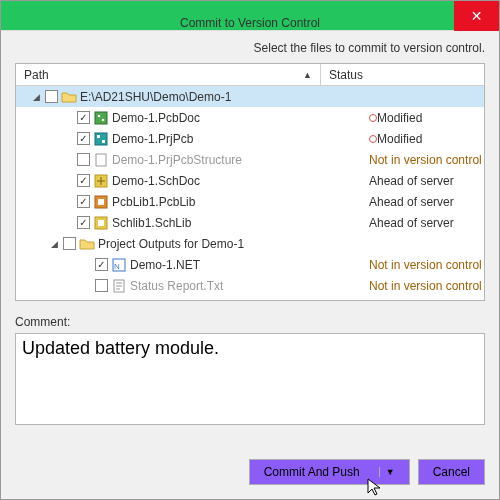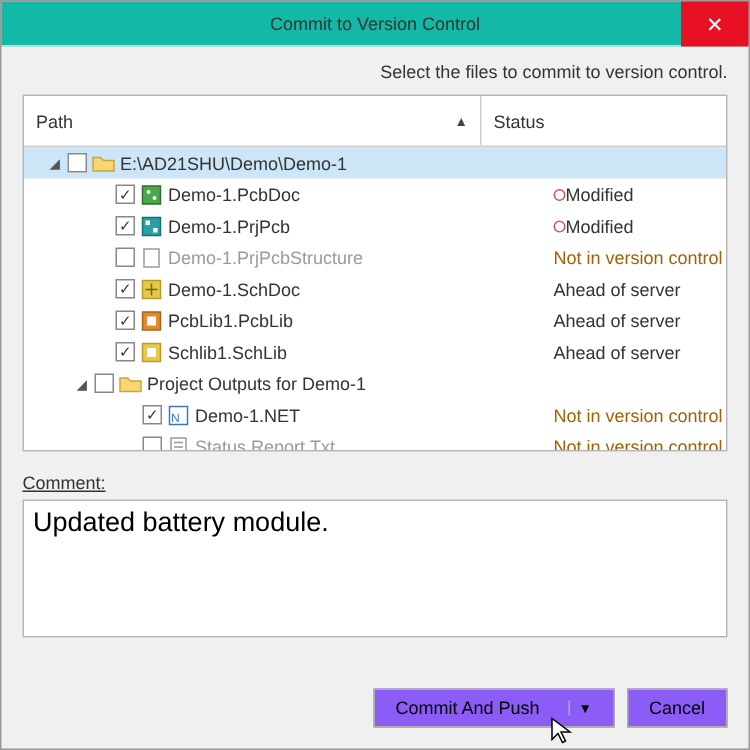--- a/index.html
+++ b/index.html
@@ -16,23 +16,23 @@
   .win {
     width: 500px;
     height: 500px;
     border: 1px solid #999;
     background: #f0f0f0;
     display: flex;
     flex-direction: column;
   }
   .titlebar {
     height: 30px;
-    background: #14b8a6;
-    display: flex;
-    align-items: center;
+    background: #22c55e;
+    display: flex;
+    align-items: flex-end;
     justify-content: center;
     position: relative;
     border-bottom: 1px solid #ddd;
   }
   .titlebar .title { font-size: 12px; color: #333; }
   .closebtn {
     position: absolute;
     right: 0; top: 0;
     width: 45px; height: 30px;
     background: #e81123;
@@ -49,21 +49,21 @@
     margin: 0 14px;
     border: 1px solid #b5b5b5;
     background: #fff;
     flex: 0 0 auto;
     height: 238px;
     display: flex;
     flex-direction: column;
   }
   .cols {
     display: flex;
-    height: 34px;
+    height: 22px;
     background: #fff;
     border-bottom: 1px solid #d0d0d0;
     font-size: 12px;
     color: #333;
   }
   .col-path {
     flex: 0 0 305px;
     padding: 3px 8px;
     border-right: 1px solid #d0d0d0;
     display: flex; align-items: center; justify-content: space-between;
@@ -103,21 +103,21 @@
   .chk.on::after { content: "✓"; }
   .icon { width: 16px; height: 16px; flex: 0 0 16px; display:inline-flex; align-items:center; justify-content:center;}
   .fname { font-size: 12px; }
   .fname.dim { color: #9a9a9a; }
   .c-stat .dim { color: #a16207; }
   .dot {
     width: 8px; height: 8px; border:1.5px solid #d9534f; border-radius:50%;
     display:inline-block; flex:0 0 8px;
   }
   .spacer1 { display:inline-block; }
-  .comment-label { padding: 14px 14px 4px 14px; text-decoration: underline; }
+  .comment-label { padding: 14px 14px 4px 14px; }
   .comment-box {
     margin: 0 14px;
     border: 1px solid #b5b5b5;
     background: #fff;
     height: 92px;
     padding: 4px 6px;
     font-family: inherit;
     font-size: 18px;
     resize: none;
     outline: none;

